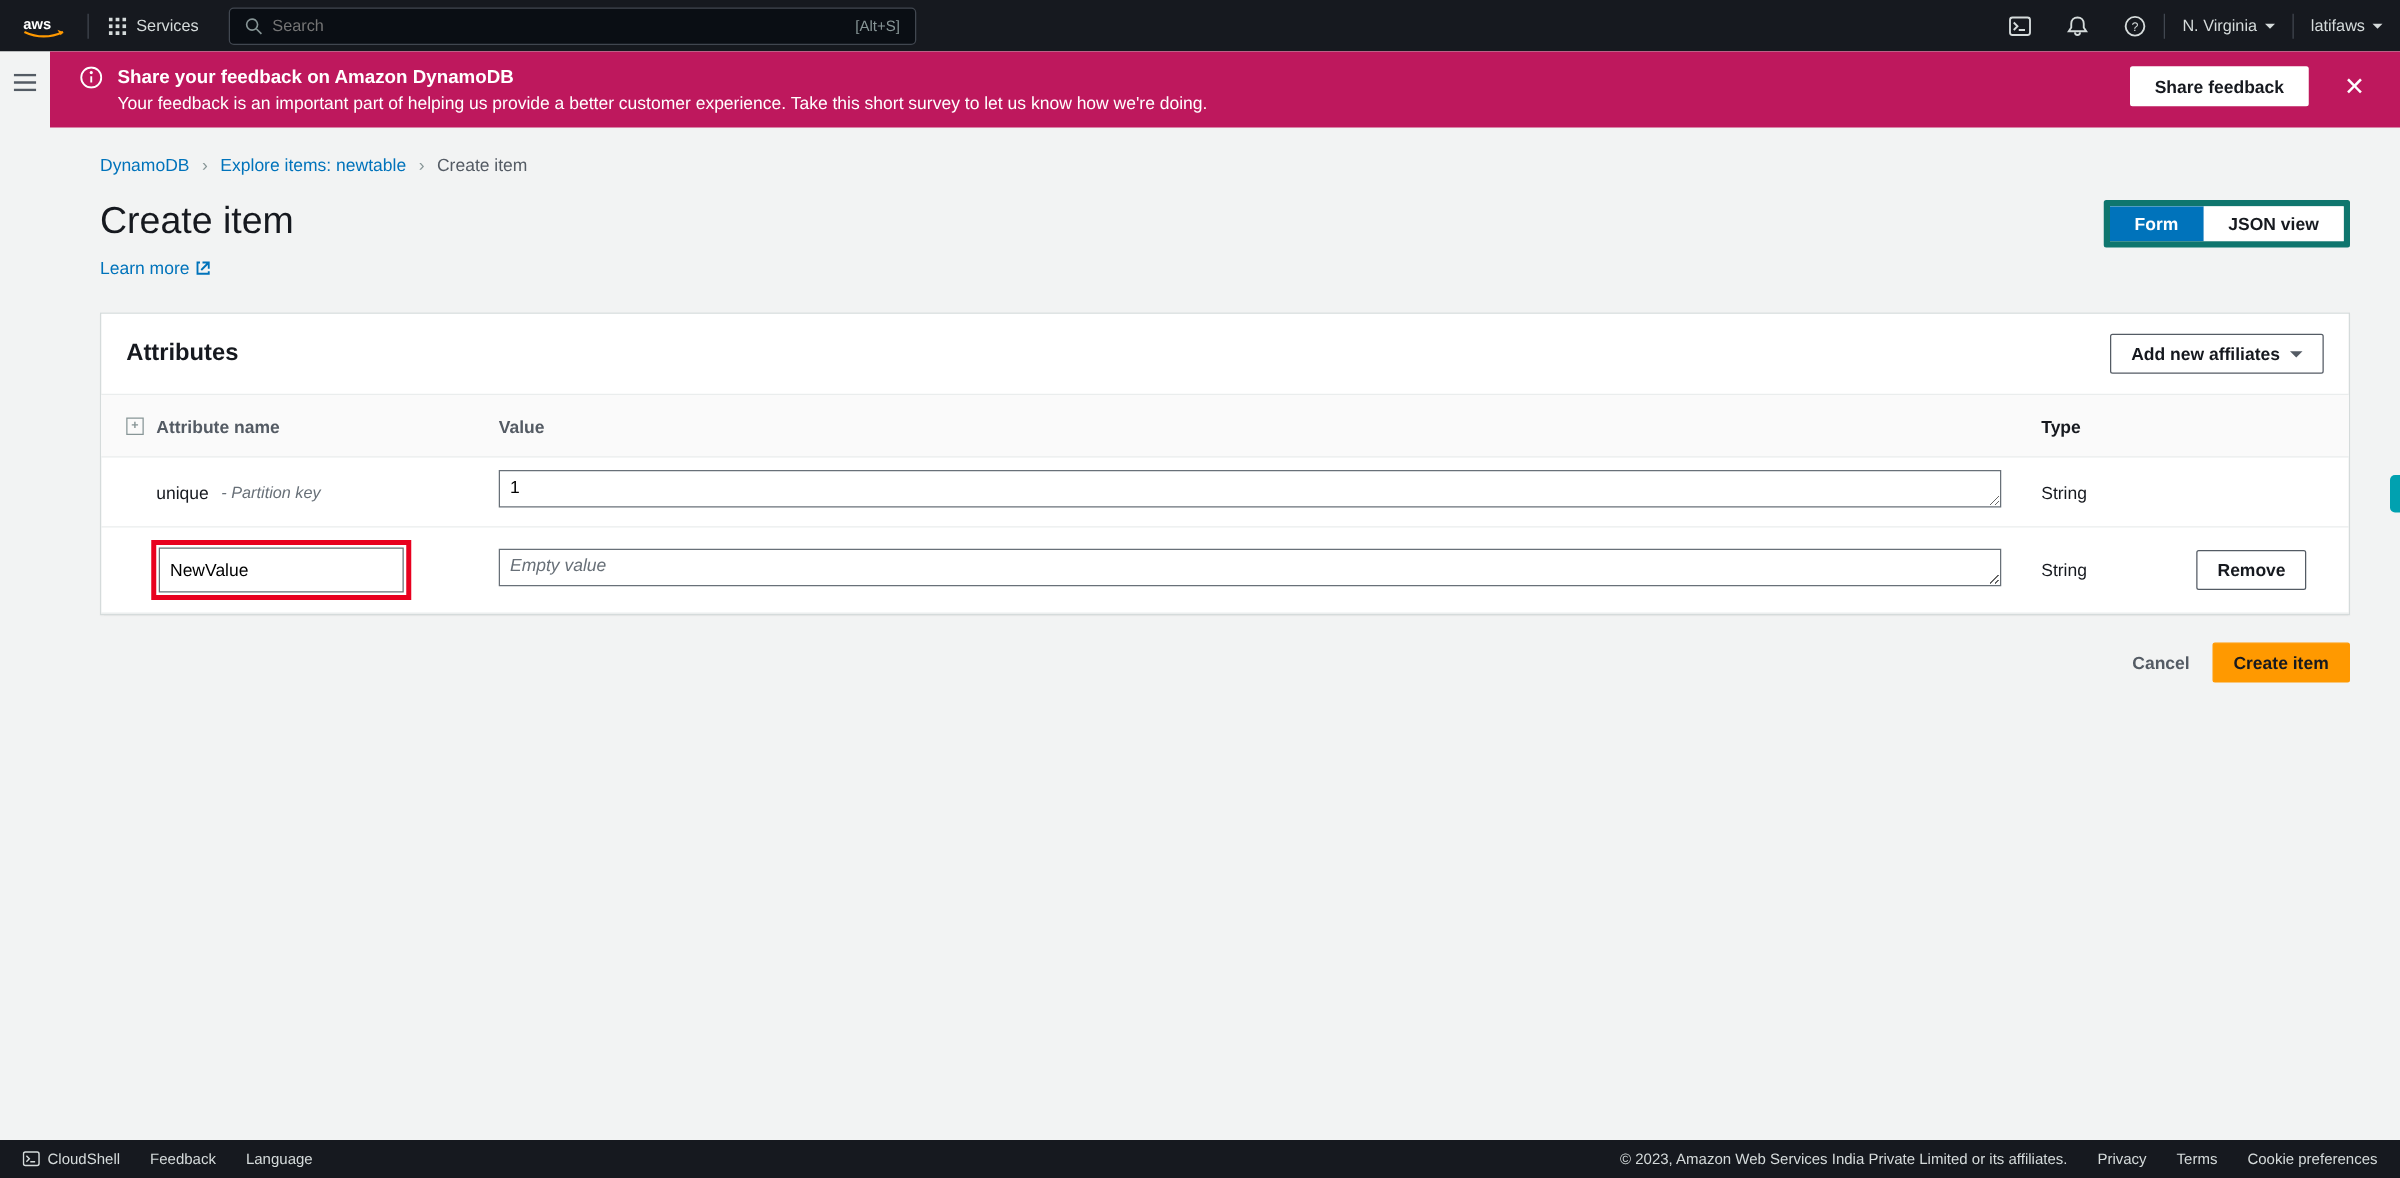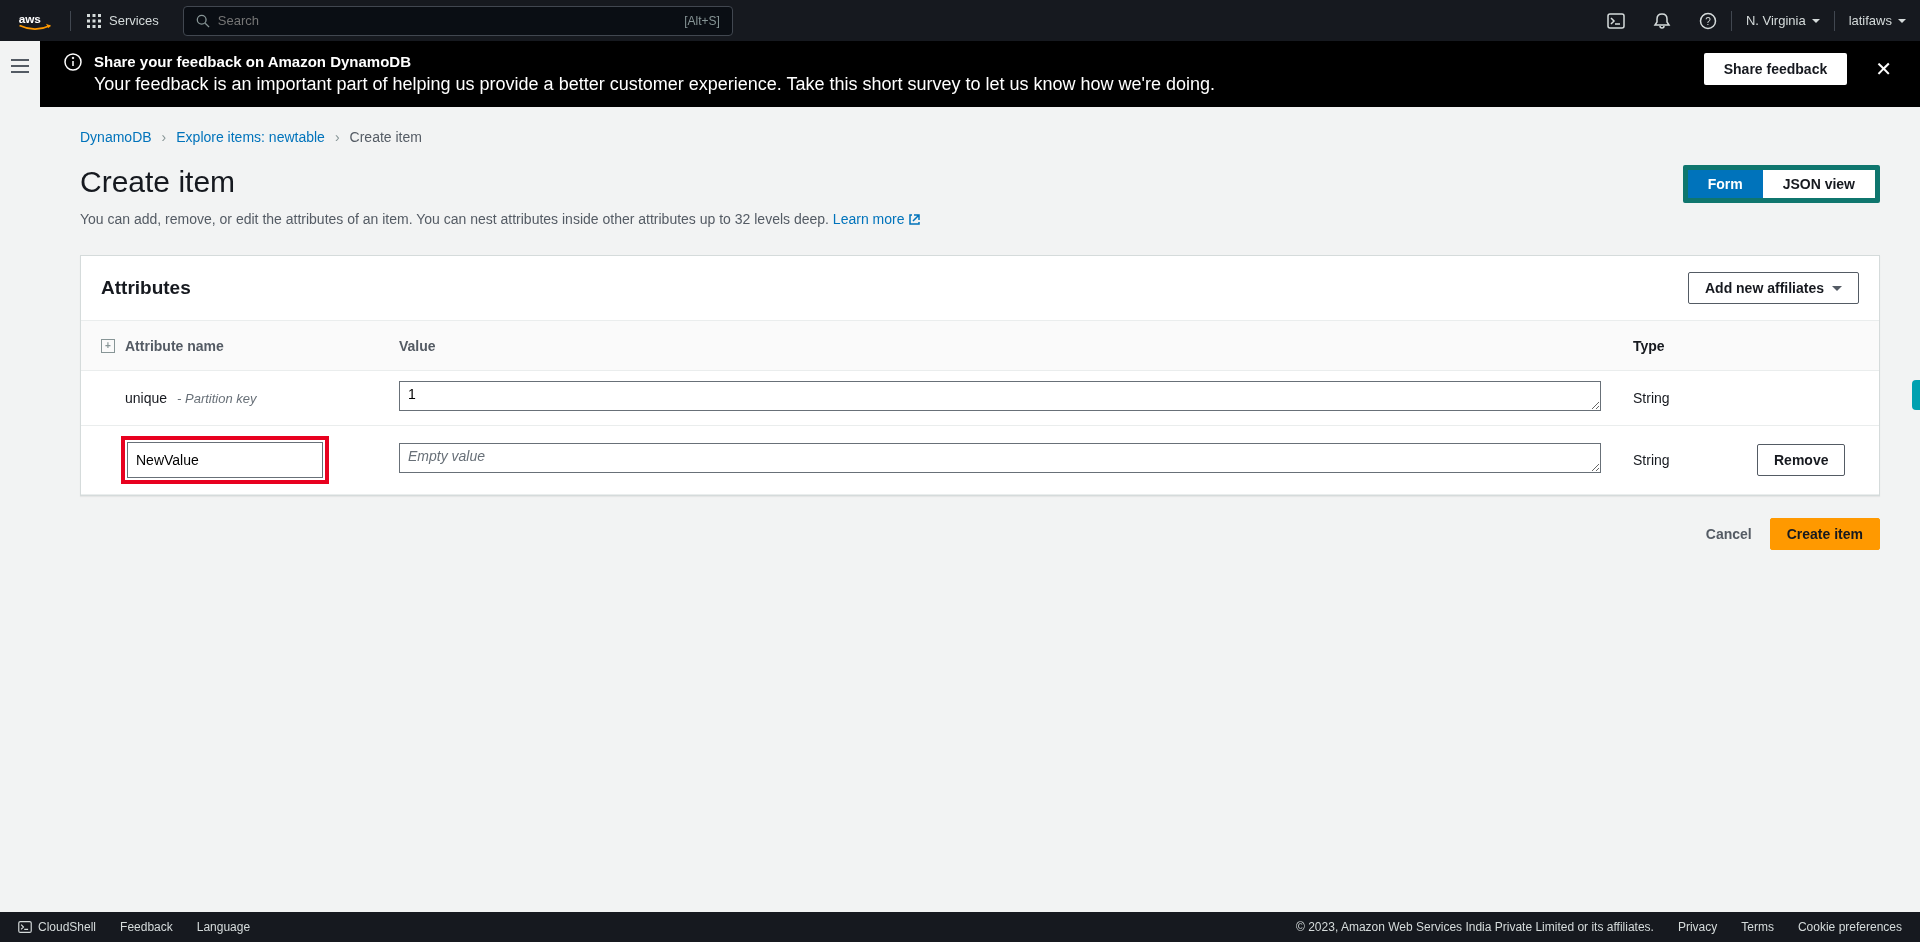--- a/index.html
+++ b/index.html
@@ -16,25 +16,25 @@
 .search-kbd{color:#879596;font-size:12px}
 .nav-spacer{flex:1}
 .nav-icon{padding:0 14px;display:flex;align-items:center;cursor:pointer}
 .nav-icon svg{width:18px;height:18px;fill:#d5dbdb}
 .nav-region,.nav-user{padding:0 14px;cursor:pointer;display:flex;align-items:center;gap:6px}
 .caret{width:0;height:0;border-left:4px solid transparent;border-right:4px solid transparent;border-top:4px solid #d5dbdb}
 .body-row{display:flex;height:calc(100% - 41px - 30px)}
 .hamburger{width:40px;padding-top:18px;display:flex;justify-content:center}
 .hamburger svg{width:18px;height:14px;stroke:#545b64;cursor:pointer}
 .main{flex:1;overflow:auto}
-.banner{background:#000000;color:#fff;padding:12px 24px;display:flex;align-items:flex-start;gap:12px}
+.banner{background:#be185d;color:#fff;padding:12px 24px;display:flex;align-items:flex-start;gap:12px}
 .banner-icon svg{width:18px;height:18px;stroke:#fff;fill:none}
 .banner-text{flex:1}
 .banner-title{font-weight:700;font-size:15px;margin-bottom:4px}
-.banner-sub{font-size:18px}
+.banner-sub{font-size:14px}
 .banner-btn{background:#fff;color:#16191f;border:none;padding:8px 20px;font-size:14px;font-weight:700;border-radius:2px;cursor:pointer;margin-right:12px}
 .banner-close{color:#fff;font-size:20px;cursor:pointer;padding:4px}
 .content{padding:22px 40px}
 .breadcrumb{font-size:14px;color:#545b64;display:flex;align-items:center;gap:10px;margin-bottom:20px}
 .breadcrumb a{color:#0073bb;text-decoration:none}
 .bc-sep{color:#879596}
 .page-header{display:flex;justify-content:space-between;align-items:flex-start;margin-bottom:8px}
 .page-title{font-size:30px;font-weight:400;color:#16191f}
 .view-toggle{display:flex;border:5px solid #0f766e;border-radius:2px;overflow:hidden}
 .view-toggle button{padding:6px 20px;font-size:14px;font-weight:700;border:none;cursor:pointer;background:#fff;color:#16191f}
@@ -173,21 +173,20 @@
       </div>
 
       <div class="page-header">
         <h1 class="page-title">Create item</h1>
         <div class="view-toggle">
           <button class="active">Form</button>
           <button>JSON view</button>
         </div>
       </div>
       <div class="page-desc">
-        <span>You can add, remove, or edit the attributes of an item. You can nest attributes inside other attributes up to 32 levels deep. </span>
         <a href="#">
             <span>Learn more</span> 
             <svg width="13" height="13" viewBox="0 0 13 13">
               <path d="M4 2 H2 V11 H11 V9 M6 2 H11 V7 M11 2 L5 8" stroke="#0073bb" stroke-width="1.5" fill="none"></path>
             </svg>
           </a>
       </div>
 
       <div class="panel">
         <div class="panel-header">

